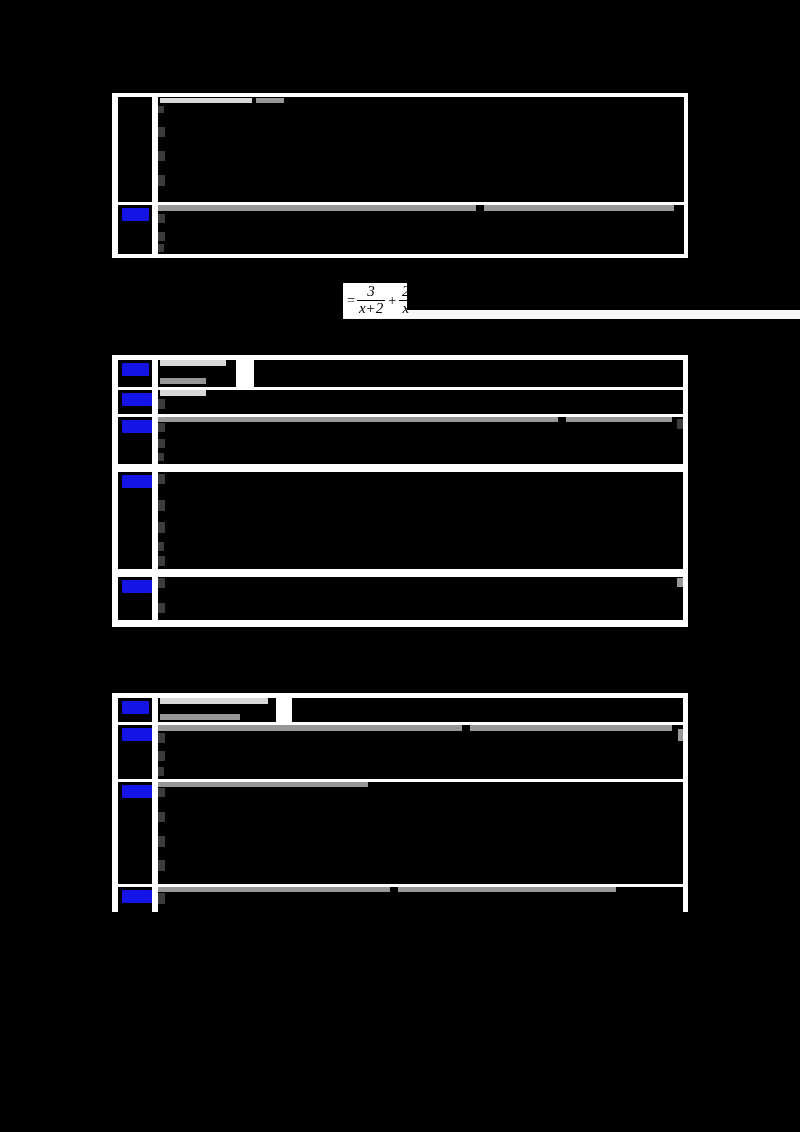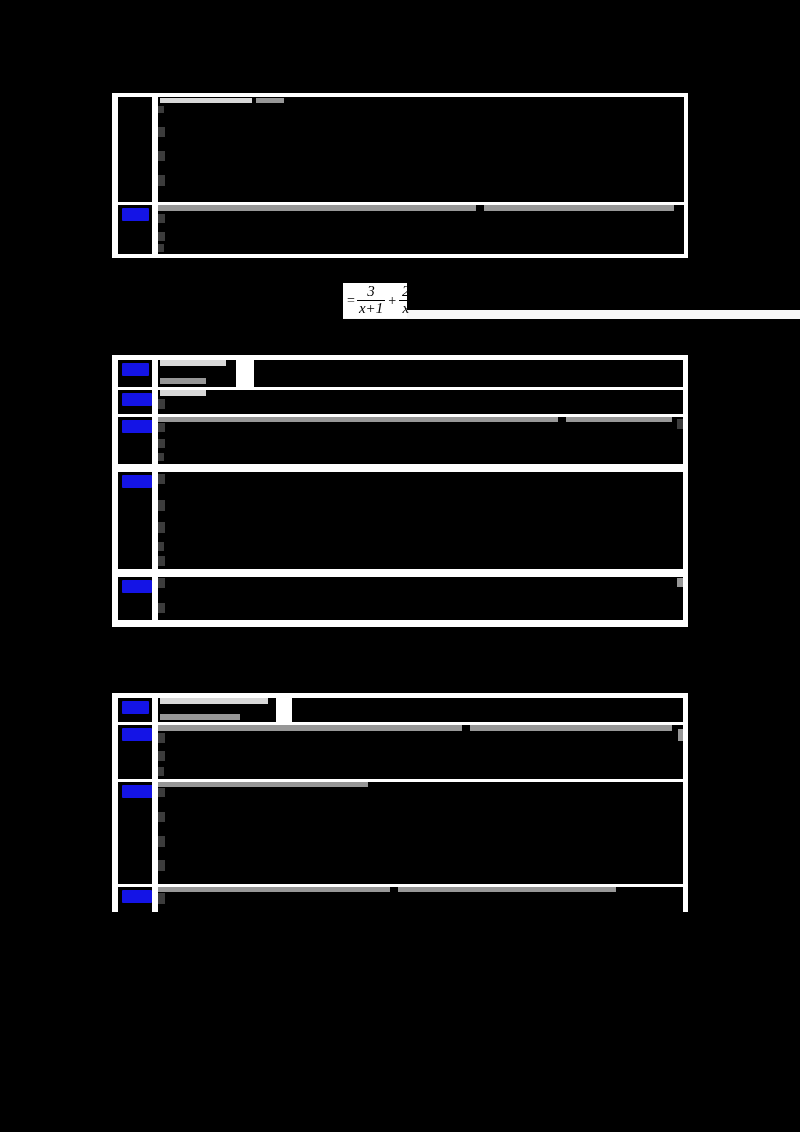--- a/index.html
+++ b/index.html
@@ -177,21 +177,21 @@
     </div>
   </div>
 
   <div id="formula-band" style="left:343px; top:310px; width:457px; height:9px;"></div>
 
   <div id="formula-box" style="left:343px; top:283px; width:64px; height:35px; padding-left:3px;">
     <span class="op lead">=</span>
     <span class="frac">
       <span class="num">3</span>
       <span class="bar"></span>
-      <span class="den">x+1</span>
+      <span class="den">x+2</span>
     </span>
     <span class="op">+</span>
     <span class="frac">
       <span class="num">2</span>
       <span class="bar"></span>
       <span class="den">x</span>
     </span>
     <span class="formula-tail" style="width:14px;"></span>
   </div>
 

